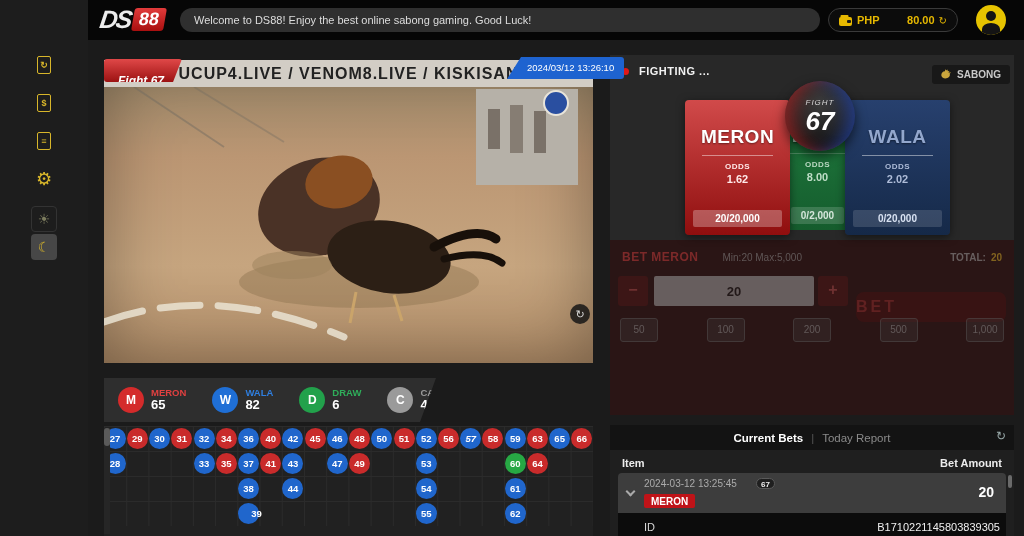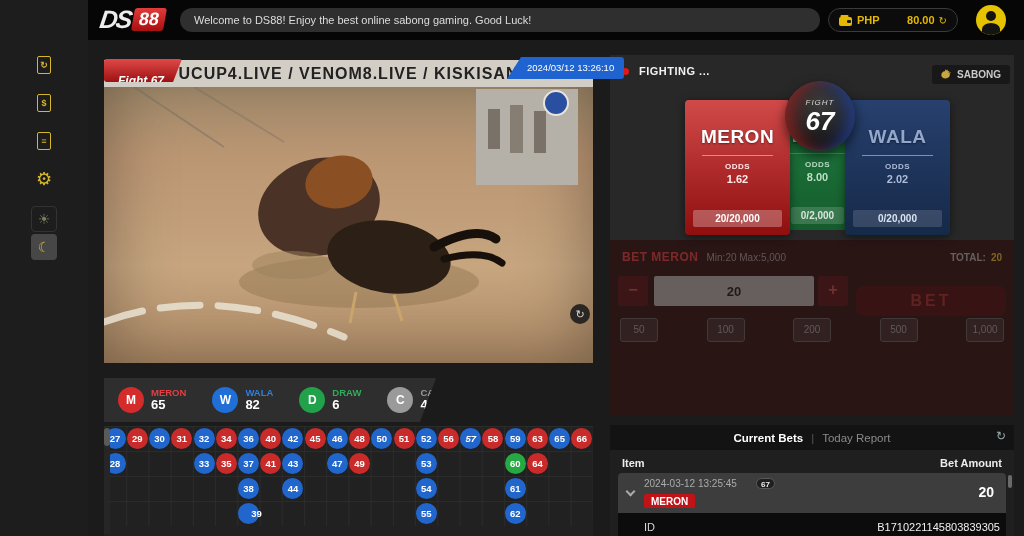--- a/index.html
+++ b/index.html
@@ -85,29 +85,29 @@
      background:radial-gradient(circle at 50% 32%, #3d3d3d, #141414 72%);
      box-shadow:inset 16px 0 18px -8px rgba(205,45,45,.6), inset -16px 0 18px -8px rgba(45,85,205,.6), 0 5px 12px rgba(0,0,0,.6);
      display:flex; flex-direction:column; align-items:center; justify-content:center;font-style:italic; }
   #fightcircle .fw { font-size:8px; letter-spacing:1px; color:#d6d6d6; }
   #fightcircle .fn { font-size:26px; font-weight:900; color:#fff; line-height:1; margin-top:1px; }
 
   #betzone { position:absolute; left:0; top:185px; width:404px; height:175px; background:#2a1515; }
   .dim { opacity:.55; }
   #betline { position:absolute; left:12px; right:12px; top:10px; display:flex; align-items:center; font-size:10px; }
   #betline .betlbl { color:#c03a3a; font-weight:900; font-size:12px; letter-spacing:.5px; }
-  #betline .limits { color:#8a8a8a; margin-left:8px; }
+  #betline .limits { color:#8a8a8a; margin-left:24px; }
   #betline .total-lbl { margin-left:auto; color:#9a9a9a; font-weight:bold; }
   #betline .total-val { color:#c9a227; font-weight:bold; margin-left:5px; }
   #betctrl { position:absolute; left:0; right:0; top:36px; height:30px; }
   .sqbtn { position:absolute; top:0; width:30px; height:30px; background:#4c1717; border-radius:3px; color:#a84848; font-size:16px; font-weight:bold; text-align:center; line-height:28px; cursor:pointer; }
   #btn-minus { left:8px; }
   #btn-plus { left:208px; }
   #amount-input { position:absolute; left:44px; top:0; width:160px; height:30px; background:#9a9a9a; border:none; border-radius:2px; text-align:center; font-weight:bold; font-size:13px; color:#1c1c1c; font-family:inherit; }
-  #bet-btn { position:absolute; left:246px; right:8px; top:10px; height:30px; background:#441313; border-radius:8px; color:#8d2b2b; font-weight:900; font-size:16px; letter-spacing:3px; text-align:center; line-height:30px; cursor:pointer; }
+  #bet-btn { position:absolute; left:246px; right:8px; top:16px; height:30px; background:#441313; border-radius:8px; color:#8d2b2b; font-weight:900; font-size:16px; letter-spacing:3px; text-align:left; line-height:30px; cursor:pointer; }
   #quickrow { position:absolute; left:10px; right:10px; top:78px; display:flex; justify-content:space-between; }
   .qbtn { width:38px; height:24px; background:rgba(70,70,70,.45); border:1px solid #565656; border-radius:3px; color:#8f8f8f; font-size:10px; text-align:center; line-height:22px; cursor:pointer; }
 
   
   #betspanel { position:absolute; left:610px; top:425px; width:404px; height:131px; background:#1f1f1f; }
   #betshead { position:absolute; left:0; top:0; width:100%; height:25px; background:#131313; display:flex; align-items:center; justify-content:center; gap:8px; font-size:11.5px; }
   #tab-current { color:#fff; font-weight:bold; cursor:pointer; }
   #betshead .sep { color:#555; }
   #tab-today { color:#8a8a8a; cursor:pointer; }
   #bets-refresh { position:absolute; right:8px; top:4px; color:#9aa; font-size:12px; cursor:pointer; }

